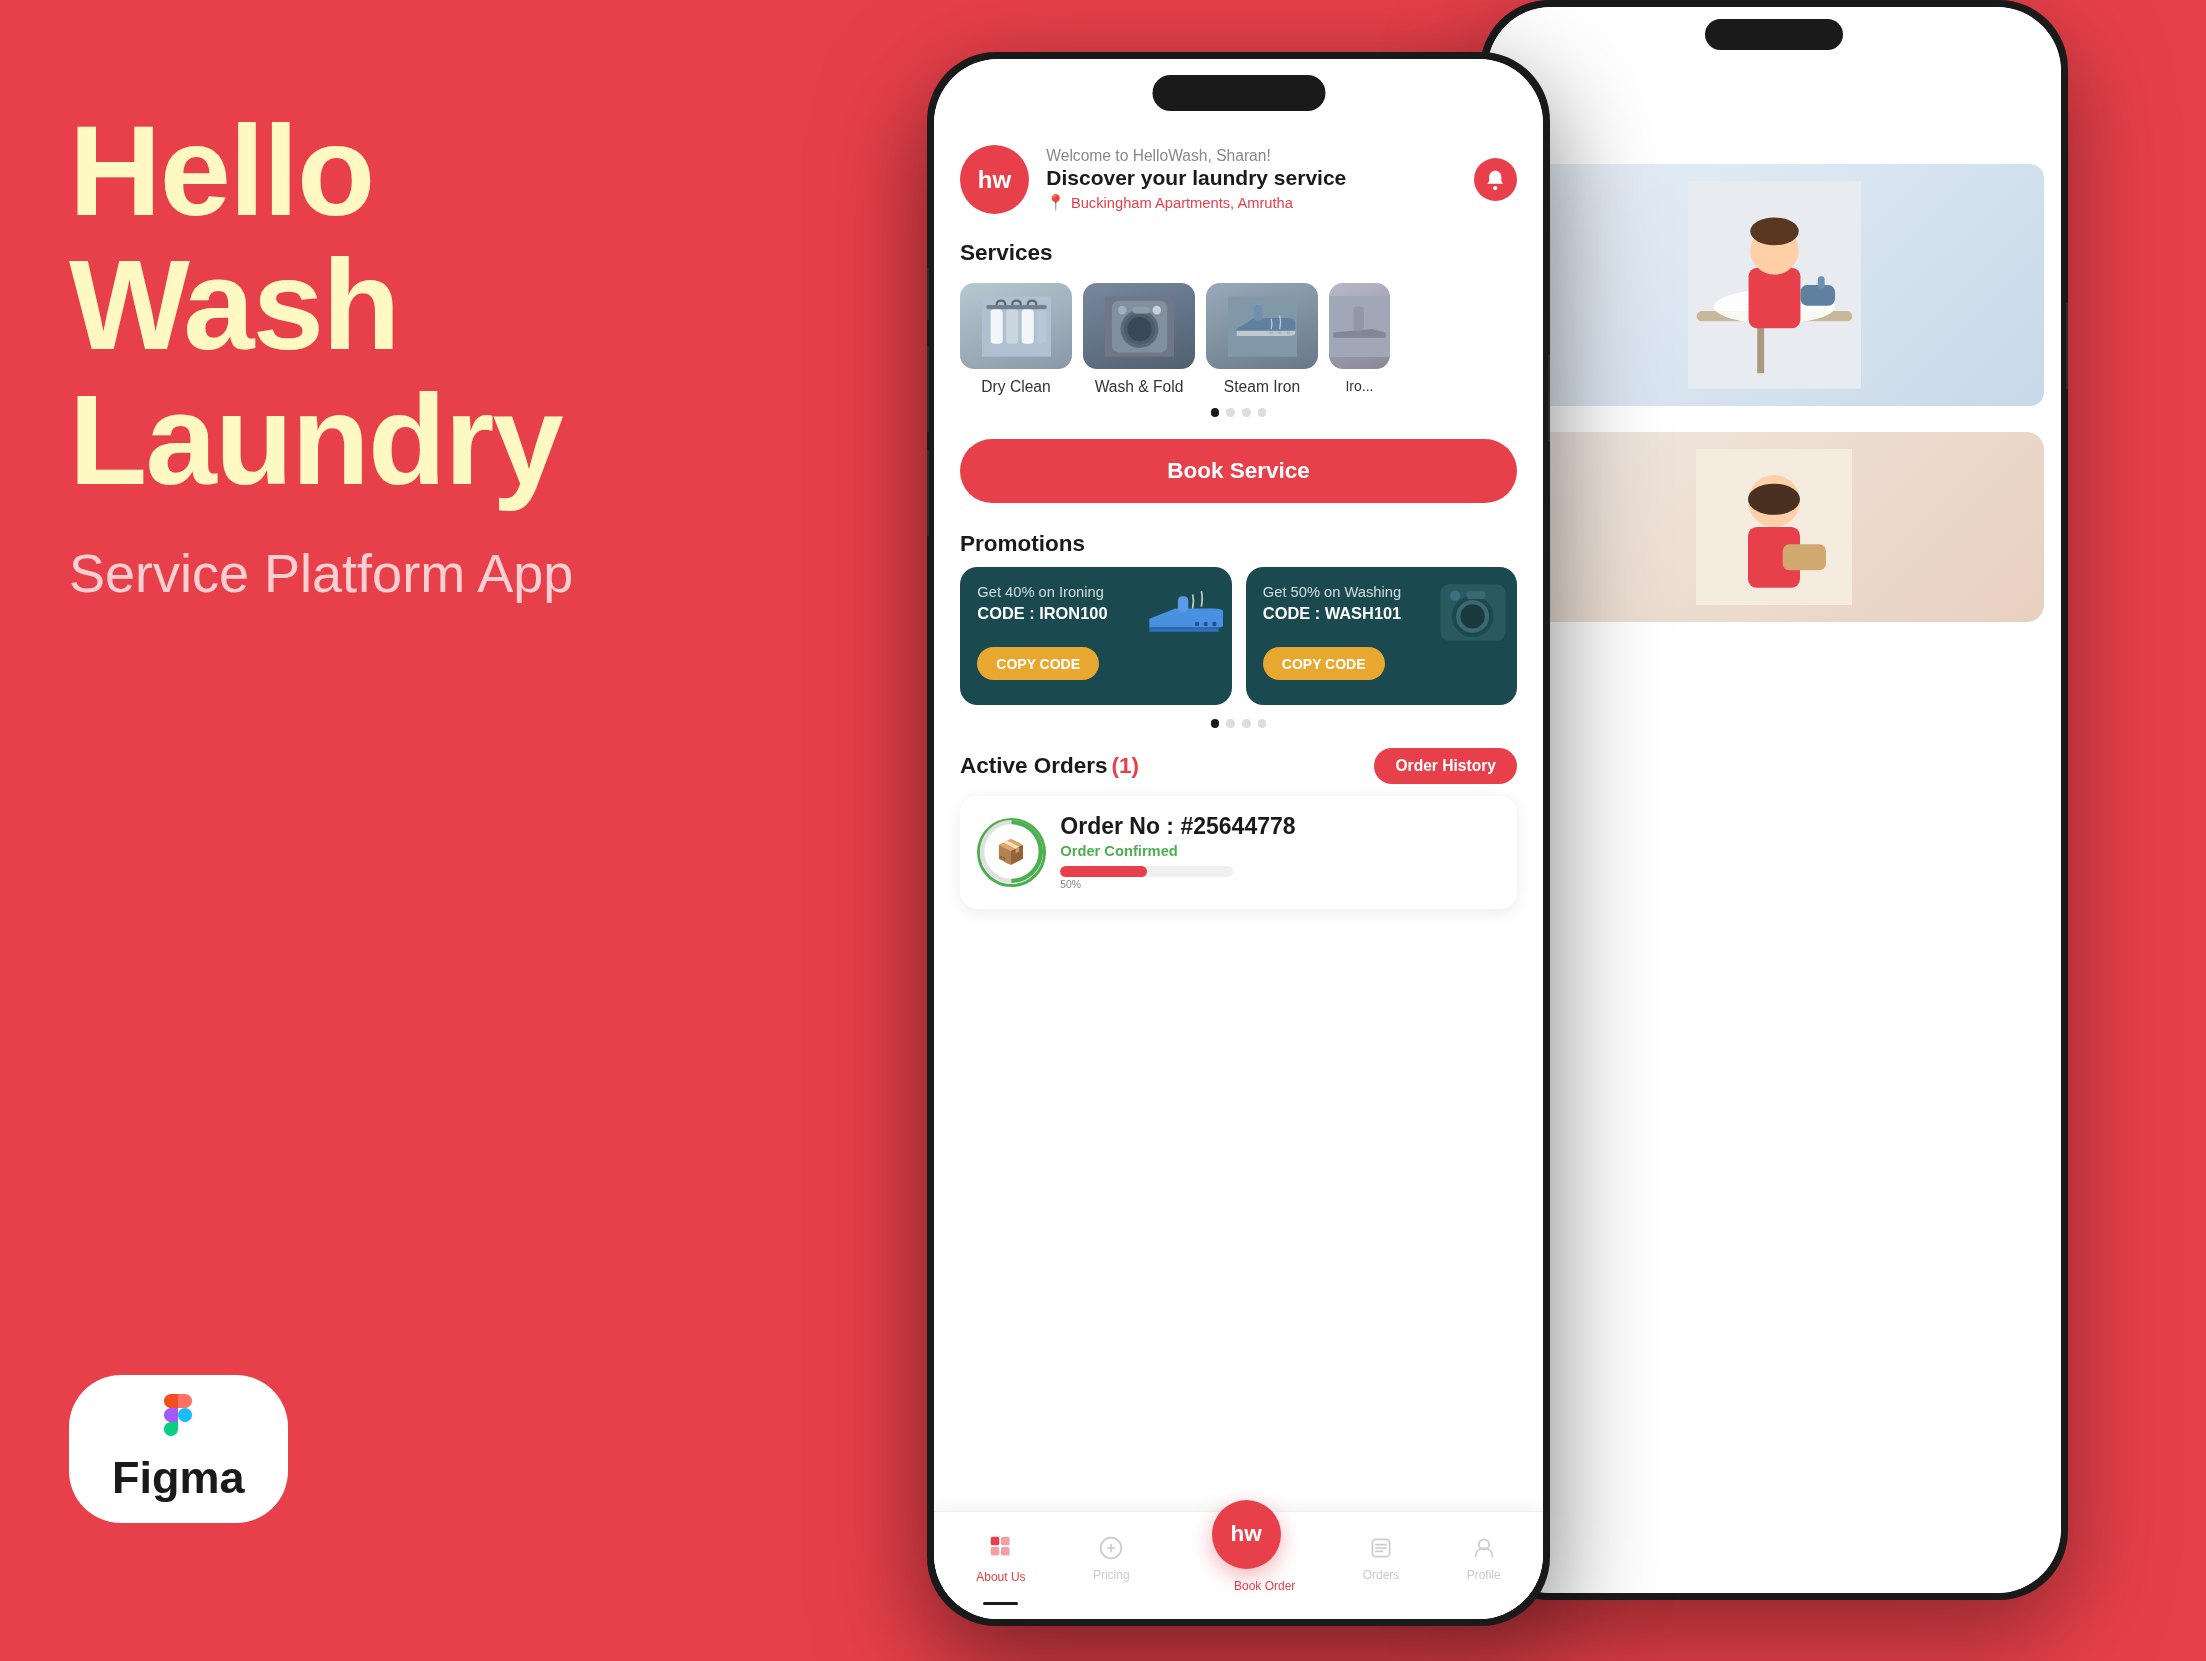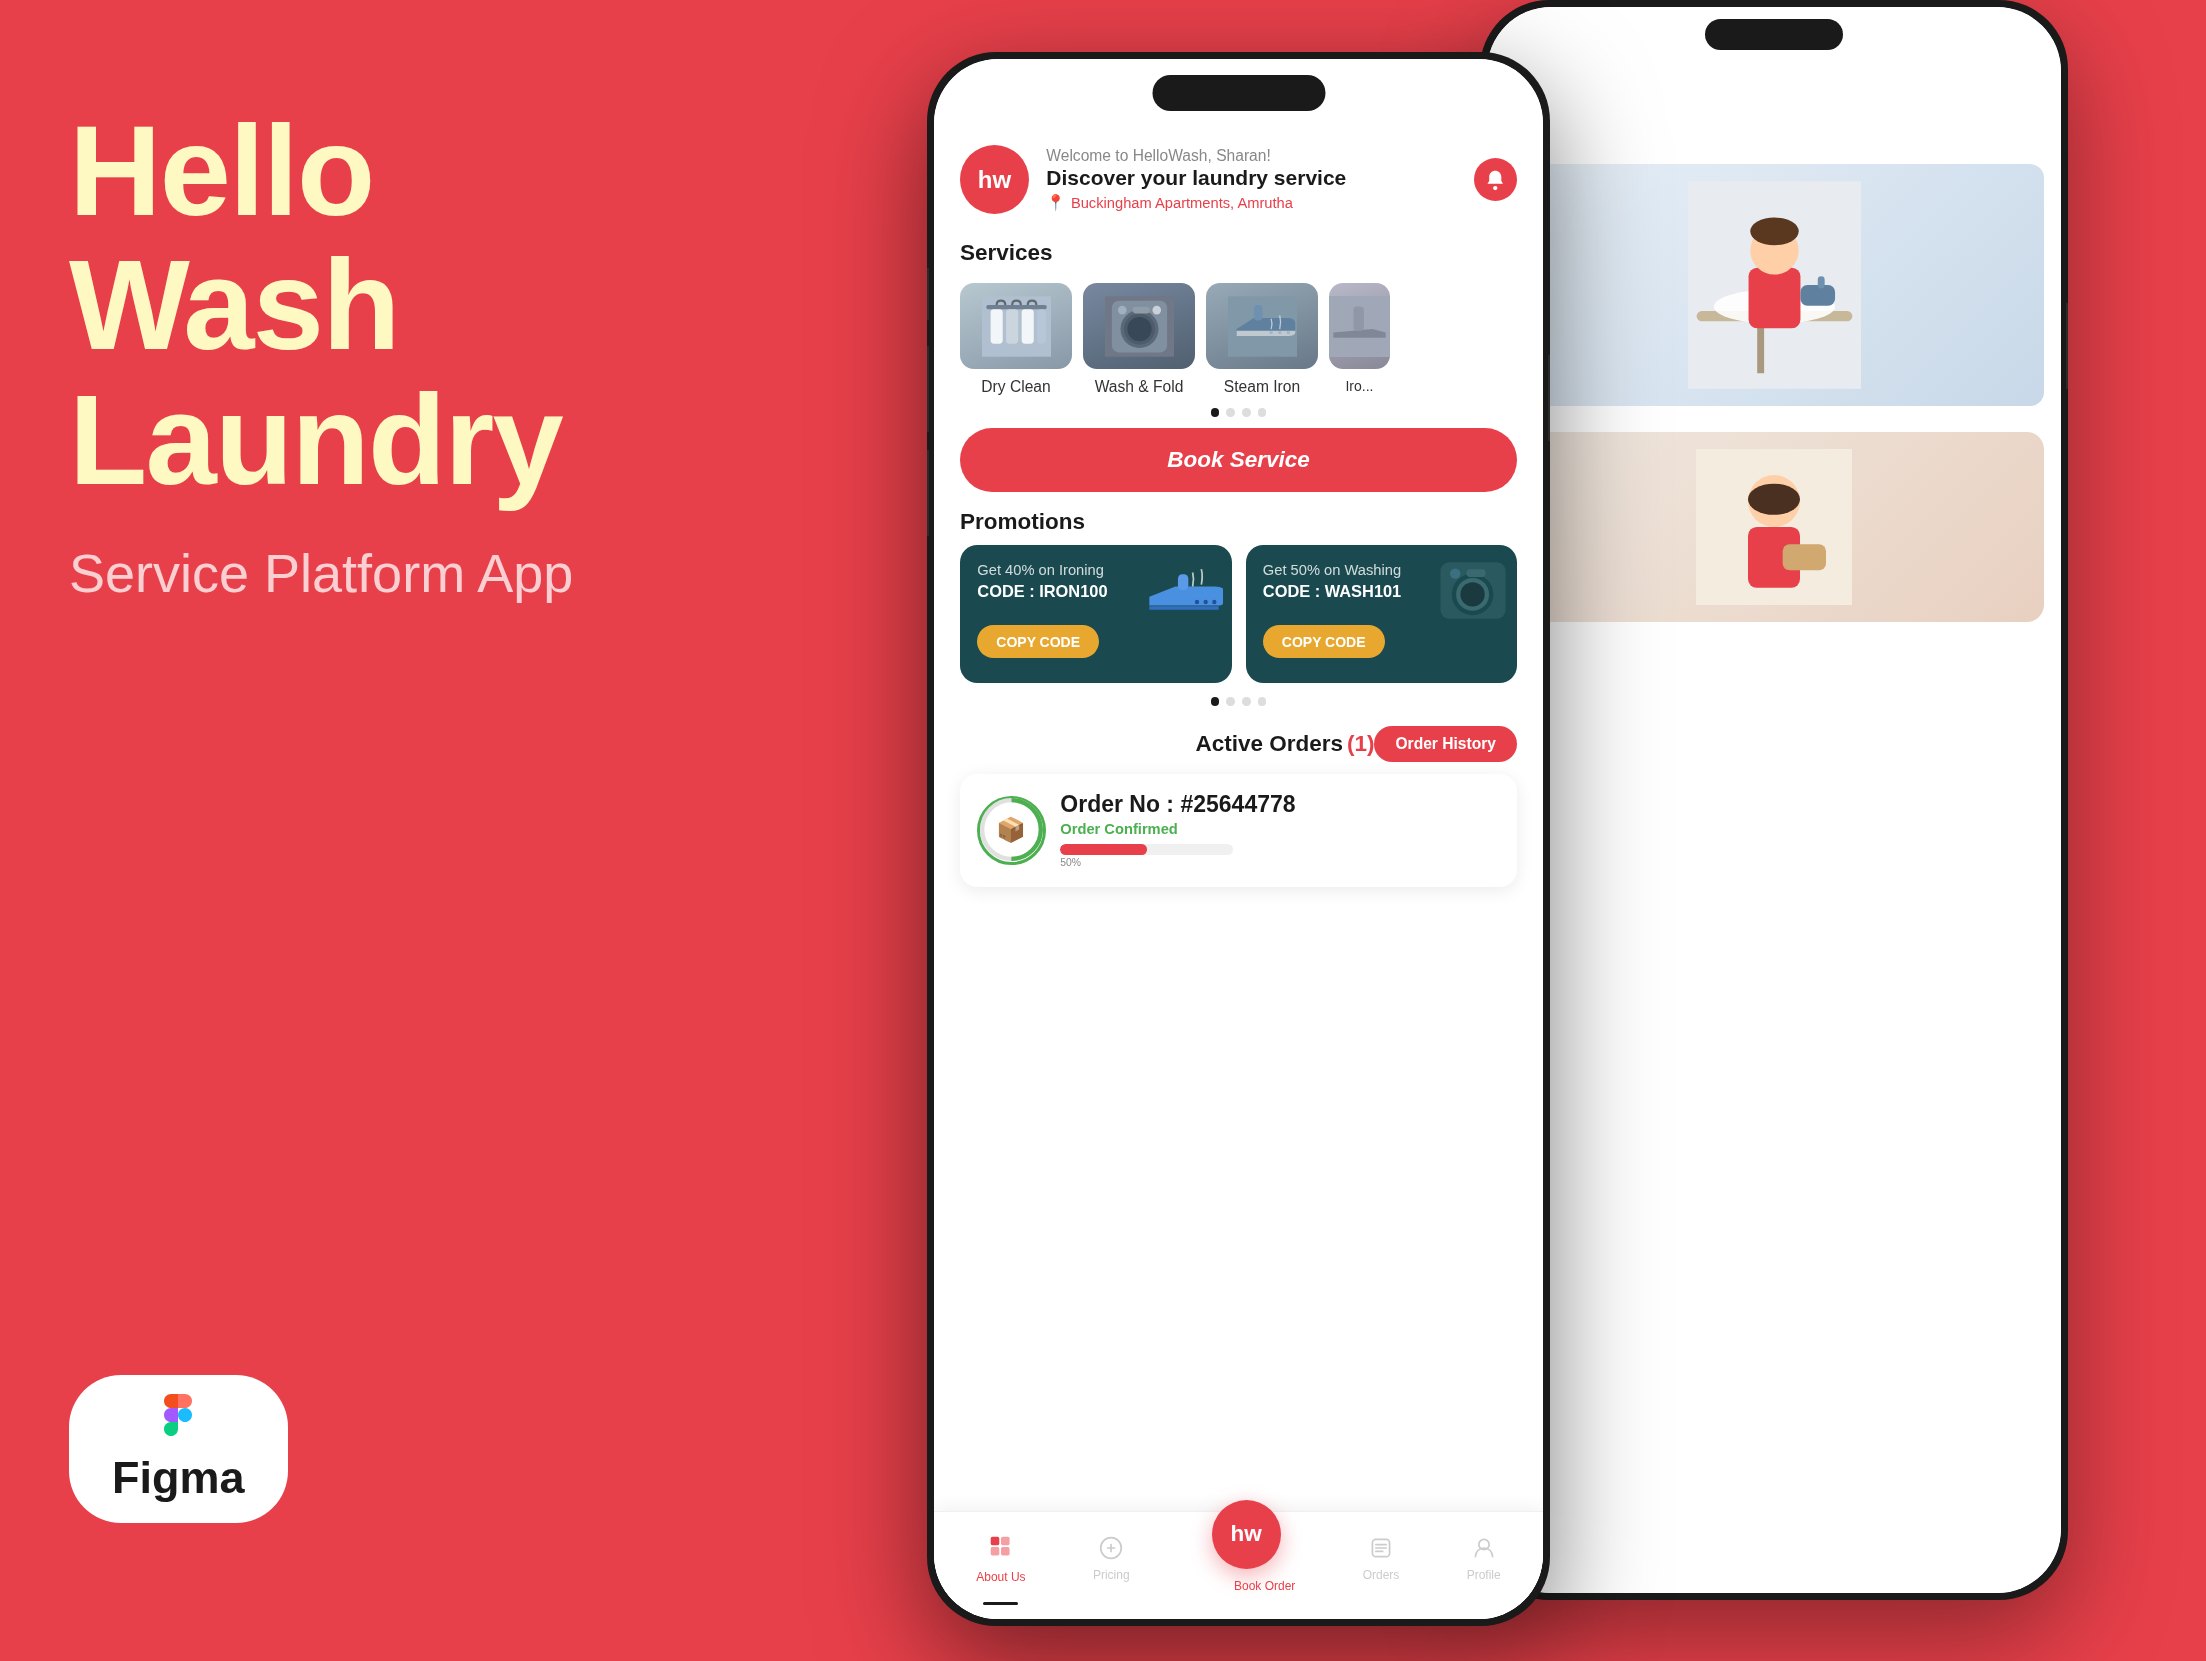--- a/index.html
+++ b/index.html
@@ -250,32 +250,31 @@
       background: #ddd;
     }
 
     .dot.active {
       background: #1a1a1a;
     }
 
     
     .book-btn {
       display: block;
-      margin: 8px 26px;
+      margin: 19px 26px;
       padding: 19px;
       background: #E8404A;
       color: white;
       font-size: 22.5px;
       font-weight: 700;
       border-radius: 43px;
       text-align: center;
       border: none;
       cursor: pointer;
       width: calc(100% - 52px);
-      font-style: italic;
     }
 
     
     .promotions-section {
       padding: 8.6px 26px;
     }
 
     .promo-cards {
       display: flex;
       gap: 14px;
@@ -317,21 +316,21 @@
       cursor: pointer;
     }
 
     
     .orders-section {
       padding: 8.6px 26px;
     }
 
     .orders-header {
       display: flex;
-      justify-content: flex-end;
+      justify-content: space-between;
       align-items: center;
     }
 
     .orders-title {
       font-size: 22.5px;
       font-weight: 700;
       color: #1a1a1a;
     }
 
     .orders-count {

